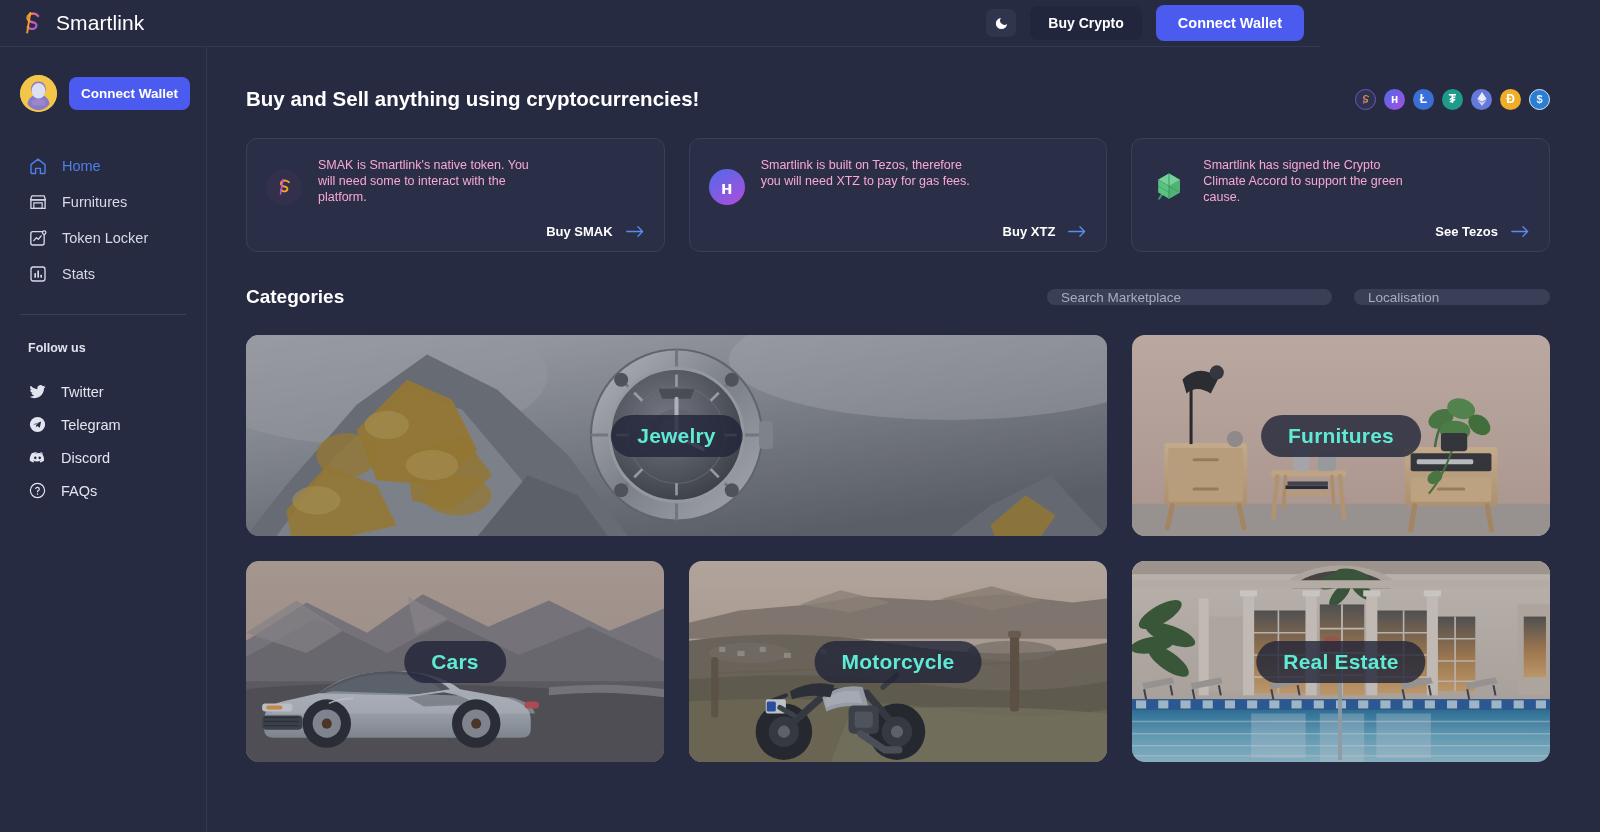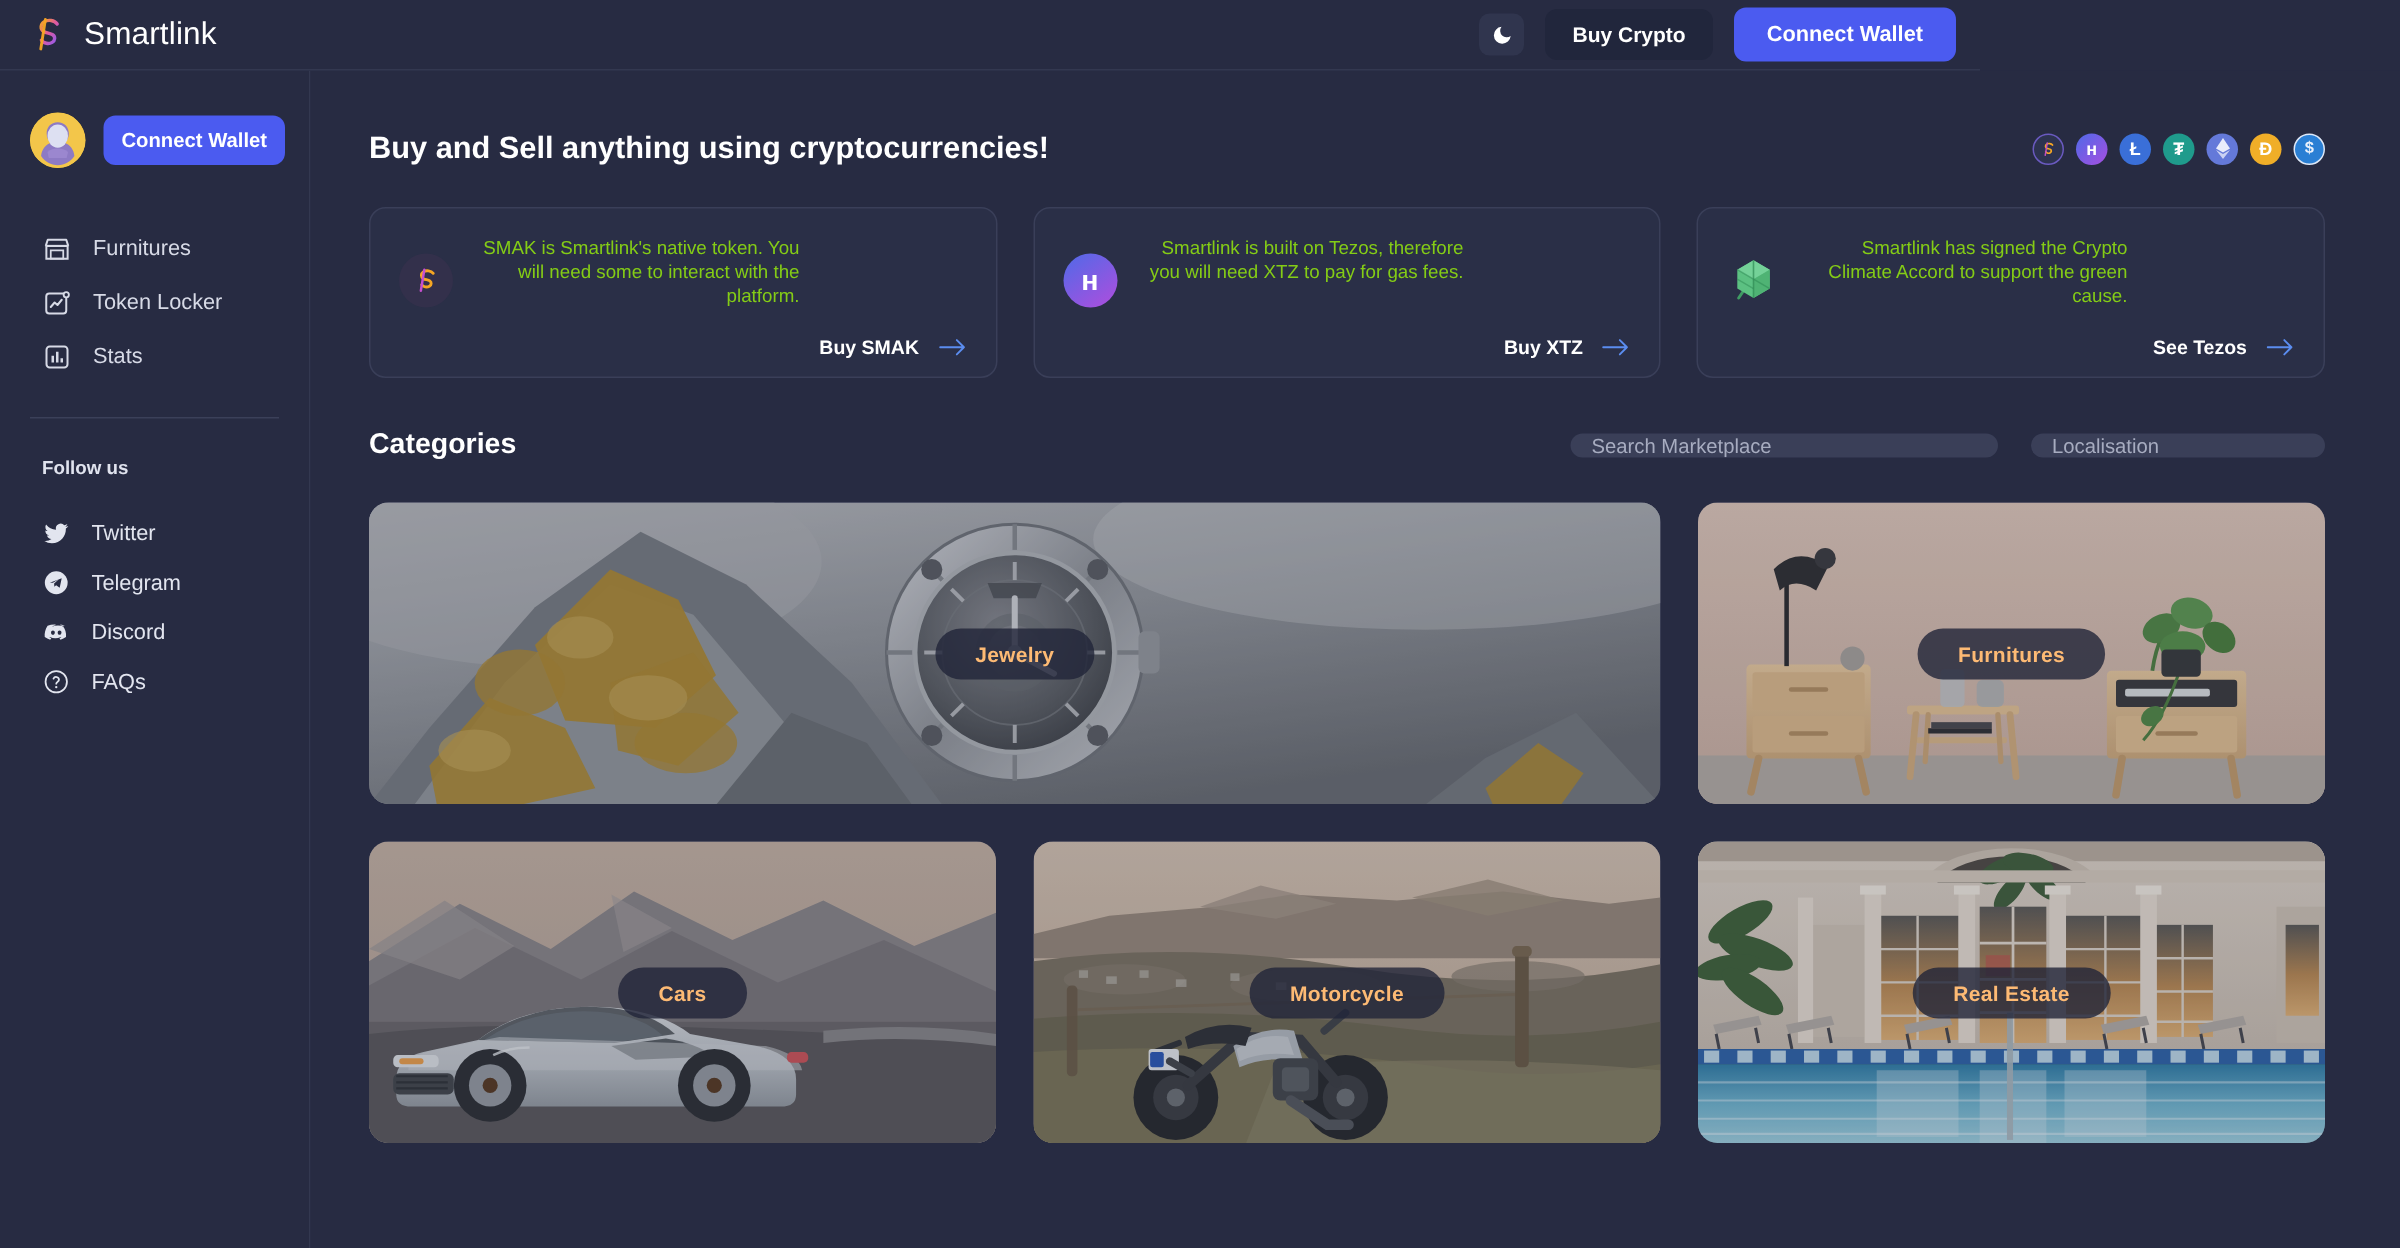--- a/index.html
+++ b/index.html
@@ -137,23 +137,22 @@
     position: relative;
   }
   .info-icon {
     width: 36px; height: 36px; border-radius: 50%;
     flex: 0 0 36px; margin-top: 12px;
     display: flex; align-items: center; justify-content: center;
     overflow: hidden;
   }
   .info-body { flex: 1; display: flex; flex-direction: column; }
   .info-text {
-    font-size: 12.5px; line-height: 16.2px; color: #84cc16;
+    font-size: 12.5px; line-height: 16.2px; color: #f9a8d4;
     max-width: 215px;
-    text-align: right;
   }
   .info-action {
     margin-top: auto; margin-left: auto;
     display: flex; align-items: center; gap: 13px;
     cursor: pointer;
   }
   .info-action-label { font-size: 13px; font-weight: 700; color: #ffffff; }
   .arrow { width: 19px; height: 13px; display: block; }
 
   
@@ -187,21 +186,21 @@
     cursor: pointer; background: #3a3f58;
   }
   .cat-card.wide { grid-column: span 2; }
   .cat-card svg.scene { position: absolute; inset: 0; width: 100%; height: 100%; display: block; }
   .cat-pill {
     position: absolute; left: 50%; top: 50%;
     transform: translate(-50%, -50%);
     background: rgba(32,36,56,.80);
     border-radius: 24px;
     padding: 9px 27px;
-    font-size: 14px; font-weight: 700; color: #fdba74;
+    font-size: 21px; font-weight: 700; color: #5eead4;
     white-space: nowrap;
     letter-spacing: .2px;
   }
 </style>
 </head>
 <body>
 
 <div class="topbar">
   <div class="brand">
     <svg class="brand-logo" viewBox="0 0 32 32">
@@ -237,20 +236,26 @@
         <circle cx="20" cy="20" r="20" fill="#f3c64a"></circle>
         <path d="M20 7c-5 0-8 3.6-8 8.2 0 3 1.3 5.3 3 6.6-4 1.6-6.6 5-7 9.6 3 4.4 7 6.6 12 6.6s9-2.2 12-6.6c-.4-4.6-3-8-7-9.6 1.7-1.3 3-3.6 3-6.6C28 10.6 25 7 20 7z" fill="#8d7ac4"></path>
         <ellipse cx="20" cy="17" rx="7.4" ry="8.4" fill="#dde0f2"></ellipse>
         <path d="M12.6 28.4c2.2-1.6 4.6-2.4 7.4-2.4s5.2.8 7.4 2.4l-1 4.4h-12.8z" fill="#9b87cf"></path>
       </svg>
     </div>
     <button class="btn-connect-side">Connect Wallet</button>
   </div>
 
   <div class="nav">
+    <div class="nav-item active">
+      <svg class="nav-icon" viewBox="0 0 24 24">
+        <path d="M3.6 10.4 12 3.8l8.4 6.6V20a.9.9 0 0 1-.9.9h-4.6v-6.1H9.1v6.1H4.5a.9.9 0 0 1-.9-.9z" fill="none" stroke="#4e7fe8" stroke-width="1.7" stroke-linejoin="round"></path>
+      </svg>
+      <span>Home</span>
+    </div>
 
     <div class="nav-item">
       <svg class="nav-icon" viewBox="0 0 24 24">
         <path d="M3.5 9.5h17v10.2h-17z" fill="none" stroke="#d7dae6" stroke-width="1.6"></path>
         <path d="M3 9.5 4.6 4.6h14.8L21 9.5" fill="none" stroke="#d7dae6" stroke-width="1.6" stroke-linejoin="round"></path>
         <path d="M3 9.5h18" stroke="#d7dae6" stroke-width="1.6"></path>
         <path d="M7 13h10v6.7H7z" fill="none" stroke="#d7dae6" stroke-width="1.4"></path>
       </svg>
       <span>Furnitures</span>
     </div>

